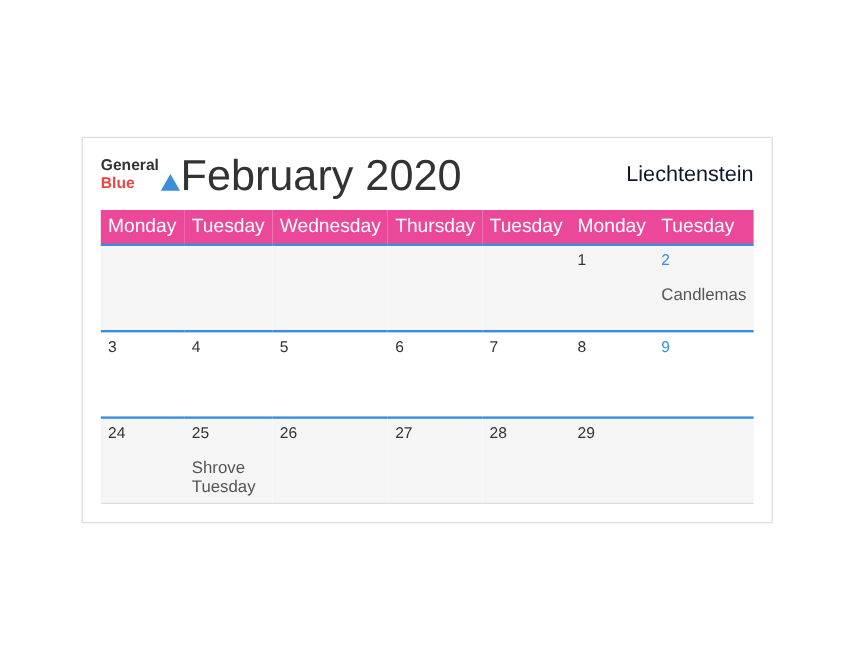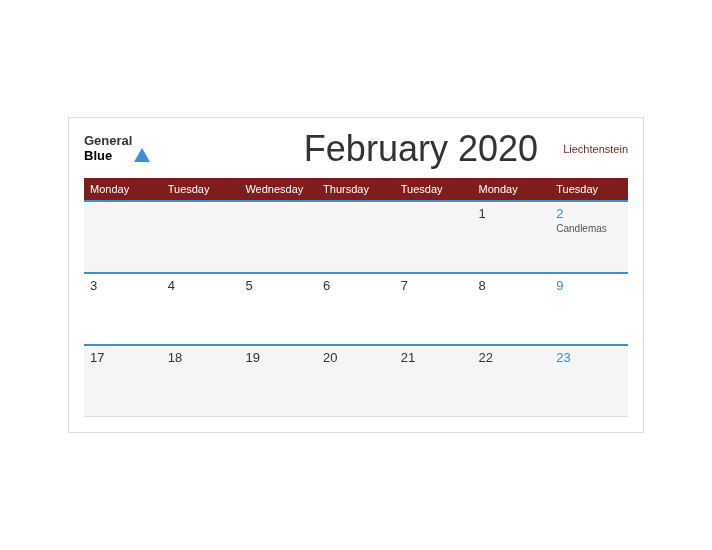--- a/index.html
+++ b/index.html
@@ -29,57 +29,57 @@
       align-items: flex-end;
       font-size: 13px;
       font-weight: bold;
       color: #333;
       line-height: 1.1;
     }
     .logo-general {
       color: #333;
     }
     .logo-blue {
-      color: #000000;
+      color: #ef4444;
     }
     .logo-triangle {
       width: 0;
       height: 0;
       border-left: 8px solid transparent;
       border-right: 8px solid transparent;
       border-bottom: 14px solid #3a8fd9;
       margin-left: 2px;
       margin-bottom: 1px;
     }
     .logo-text-wrap {
       display: flex;
       flex-direction: column;
       align-items: flex-start;
     }
     .month-title {
       font-size: 36px;
       font-weight: normal;
       color: #333;
-      text-align: right;
+      text-align: left;
       flex: 1;
     }
     .country-label {
-      font-size: 11px;
-      color: #7f1d1d;
+      font-size: 18px;
+      color: #0f172a;
       min-width: 90px;
       text-align: right;
     }
     .calendar-grid {
       width: 100%;
       border-collapse: collapse;
     }
     .calendar-grid th {
-      background: #7f1d1d;
+      background: #ec4899;
       color: #fff;
-      font-size: 11px;
+      font-size: 16px;
       font-weight: normal;
       padding: 5px 6px;
       text-align: left;
       border: 1px solid #3a8fd9;
     }
     .calendar-grid td {
       border: 1px solid #ccc;
       vertical-align: top;
       width: calc(100% / 7);
       height: 72px;
@@ -93,24 +93,24 @@
     }
     .calendar-grid tr:nth-child(even) td {
       background: #fff;
     }
     .day-num {
       font-size: 13px;
       color: #333;
       display: block;
     }
     .day-event {
-      font-size: 10px;
+      font-size: 14px;
       color: #555;
       display: block;
-      margin-top: 2px;
+      margin-top: 13px;
     }
     .sunday-col .day-num {
       color: #3a8fd9;
     }
     
     .row-odd td { background: #f5f5f5; }
     .row-even td { background: #fff; }
     
     .calendar-grid tbody tr td {
       border-top: 2px solid #3a8fd9;
@@ -183,38 +183,37 @@
           <td>
             <span class="day-num">7</span>
           </td>
           <td>
             <span class="day-num">8</span>
           </td>
           <td class="sunday-col">
             <span class="day-num">9</span>
           </td>
         </tr>
-        <tr class="row-even">
-          <td>
-            <span class="day-num">17</span>
-          </td>
-          <td>
-            <span class="day-num">18</span>
-          </td>
-          <td>
-            <span class="day-num">19</span>
-          </td>
-          <td>
-            <span class="day-num">20</span>
-          </td>
-          <td>
-            <span class="day-num">21</span>
-          </td>
-          <td>
-            <span class="day-num">22</span>
-          </td>
-          <td class="sunday-col">
-            <span class="day-num">23</span>
-          </td>
+        <tr class="row-odd">
+          <td>
+            <span class="day-num">24</span>
+          </td>
+          <td>
+            <span class="day-num">25</span>
+            <span class="day-event">Shrove Tuesday</span>
+          </td>
+          <td>
+            <span class="day-num">26</span>
+          </td>
+          <td>
+            <span class="day-num">27</span>
+          </td>
+          <td>
+            <span class="day-num">28</span>
+          </td>
+          <td>
+            <span class="day-num">29</span>
+          </td>
+          <td class="sunday-col"></td>
         </tr>
       </tbody>
   </table>
 </div>
 
 </body></html>

